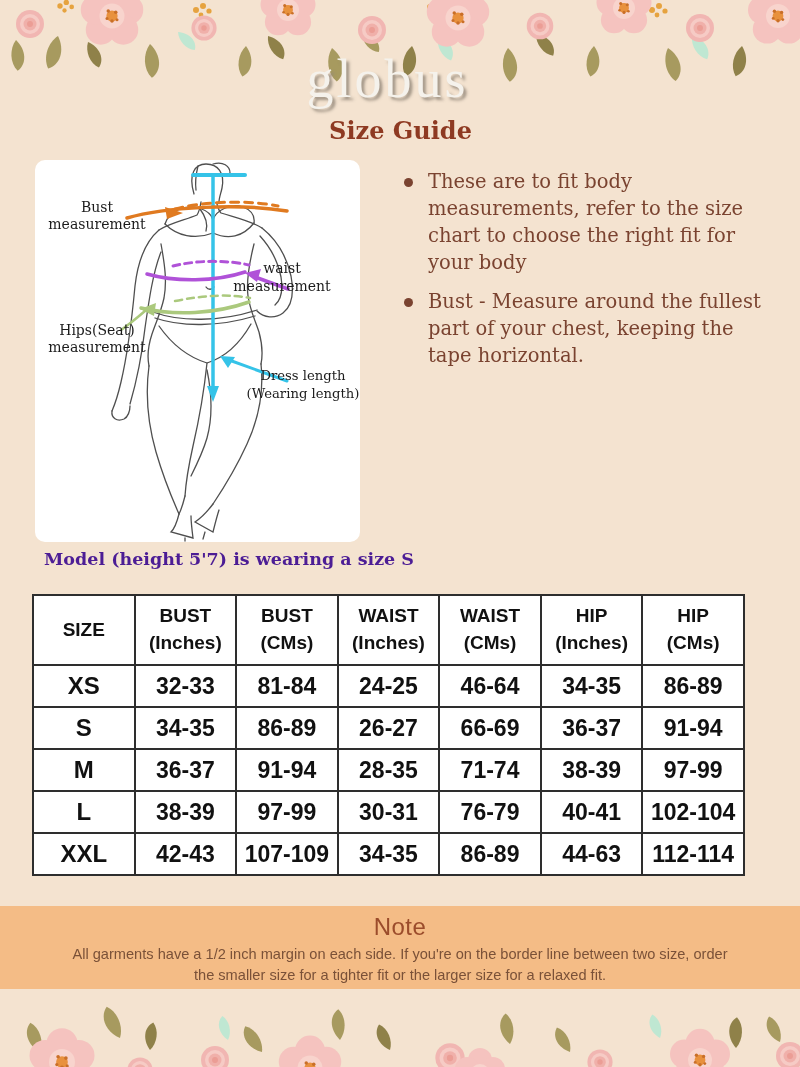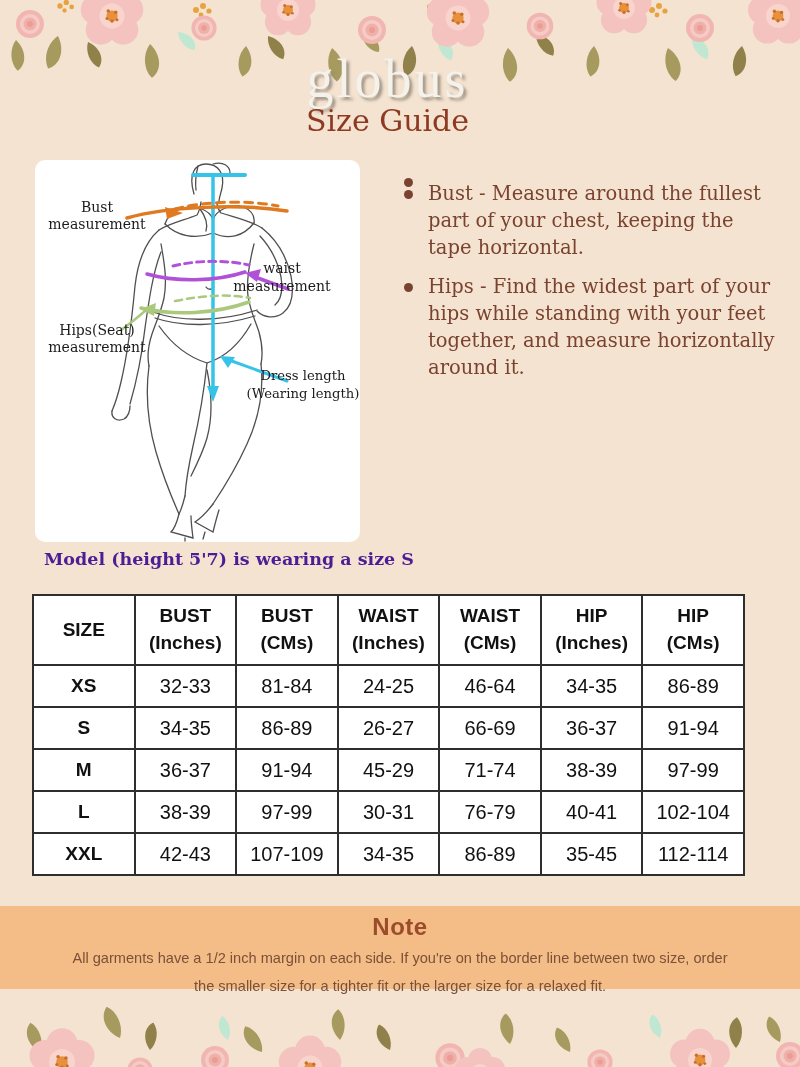--- a/index.html
+++ b/index.html
@@ -4,22 +4,22 @@
 <style>
   html,body { margin:0; padding:0; }
   body { width:800px; height:1067px; font-family:"Liberation Sans", sans-serif; }
   .page { position:relative; width:800px; height:1067px; background:var(--page-bg,#f4e3d0); overflow:hidden; }
 
   .floral-bg { position:absolute; left:0; top:0; width:800px; height:1067px; z-index:0; }
 
   .logo { position:absolute; left:0; top:48px; width:775px; text-align:center; z-index:1;
           font-family:Liberation Serif, serif; font-size:54px; letter-spacing:3px;
           color:#f5f2ec; text-shadow:3px 3px 3px rgba(148,136,122,.85); }
-  .size-guide { position:absolute; left:0; top:103px; width:775px; margin:0; text-align:center; z-index:1;
-          font-family:"DejaVu Serif", serif; font-weight:normal; font-size:30px; color:var(--heading,#8e3a22); }
+  .size-guide { position:absolute; left:0; top:103px; width:775px; margin:13px; text-align:center; z-index:1;
+          font-family:"DejaVu Serif", serif; font-weight:bold; font-size:24px; color:var(--heading,#8e3a22); }
 
   .diagram-card { position:absolute; left:35px; top:160px; width:325px; height:382px;
           background:#ffffff; border-radius:10px; z-index:1; overflow:hidden; }
   .diagram-card svg { display:block; width:325px; height:382px; }
   .sketch { stroke:#4f4f4f; stroke-width:1.3; fill:none; stroke-linecap:round; }
   .diag-label { font-family:"DejaVu Serif", serif; font-size:14px; fill:#1c1c1c; }
   .diag-label-sm { font-family:"DejaVu Serif", serif; font-size:13.2px; fill:#1c1c1c; }
 
   .bullets { position:absolute; left:398px; top:168px; width:378px; margin:0; padding:0;
           list-style:none; z-index:1; }
@@ -30,28 +30,28 @@
           border-radius:50%; background:var(--bullet-text,#7a4330); }
 
   .caption { position:absolute; left:44px; top:549px; z-index:1;
           font-family:"DejaVu Serif", serif; font-weight:bold; font-size:17.5px; color:#4c1d95; }
 
   .size-table { position:absolute; left:32px; top:594px; width:713px; z-index:1;
           border-collapse:collapse; table-layout:fixed; background:#ffffff; }
   .size-table th, .size-table td { border:2px solid #2e2e2e; text-align:center; vertical-align:middle;
           font-family:"Liberation Sans", sans-serif; color:#111; }
   .size-table thead th { height:66px; font-size:19px; font-weight:bold; line-height:1.4; }
-  .size-table tbody th { height:38px; font-size:19px; font-weight:bold; }
-  .size-table tbody td { height:38px; font-size:20px; font-weight:normal; }
+  .size-table tbody th { height:38px; font-size:24px; font-weight:bold; }
+  .size-table tbody td { height:38px; font-size:23px; font-weight:bold; }
 
   .note { position:absolute; left:0; top:906px; width:800px; height:83px; z-index:1;
           background:var(--note-bg,#f4bc86); text-align:center; }
-  .note-title { margin-top:7px; font-size:24px; font-weight:bold; letter-spacing:.5px;
+  .note-title { margin-top:7px; font-size:24px; font-weight:normal; letter-spacing:.5px;
           color:var(--note-title,#9b4c2b); }
-  .note-text { max-width:676px; margin:3px auto 0; font-size:14.6px; line-height:28px;
+  .note-text { max-width:676px; margin:3px auto 0; font-size:14.6px; line-height:21px;
           color:var(--note-text,#7a5138); }
 
   .leaf-olive { fill:var(--leaf-olive,#a79a5f); }
   .leaf-dark  { fill:#8f8149; }
   .leaf-mint  { fill:var(--leaf-mint,#bfe7d2); }
 </style>
 </head>
 <body>
 
 <div class="page">
@@ -224,32 +224,29 @@
       <text class="diag-label" text-anchor="middle" x="62" y="175">Hips(Seat)</text>
       <text class="diag-label" text-anchor="middle" x="62" y="192">measurement</text>
       <text class="diag-label-sm" text-anchor="middle" x="268" y="220">Dress length</text>
       <text class="diag-label-sm" text-anchor="middle" x="268" y="238">(Wearing length)</text>
     </svg>
   </div>
 
   <ul class="bullets" id="bullets">
   <li>
     <span class="dot"></span>
+    <span class="btext">These are to fit body measurements, refer to the size chart to choose the right fit for your body</span>
   </li>
 
   <li>
     <span class="dot"></span>
     <span class="btext">Bust - Measure around the fullest part of your chest, keeping the tape horizontal.</span>
   </li>
 
 
-  <li>
-    <span class="dot"></span>
-    <span class="btext">Hips - Find the widest part of your hips while standing with your feet together, and measure horizontally around it.</span>
-  </li>
 </ul>
 
   <div class="caption">Model (height 5'7) is wearing a size S</div>
 
   <table class="size-table">
     <thead>
       <tr id="header-row">
           <th>
             <div>SIZE</div>
           </th>
@@ -295,41 +292,41 @@
           <td>86-89</td>
           <td>26-27</td>
           <td>66-69</td>
           <td>36-37</td>
           <td>91-94</td>
         </tr>
         <tr>
           <th>M</th>
           <td>36-37</td>
           <td>91-94</td>
-          <td>45-29</td>
+          <td>28-35</td>
           <td>71-74</td>
           <td>38-39</td>
           <td>97-99</td>
         </tr>
         <tr>
           <th>L</th>
           <td>38-39</td>
           <td>97-99</td>
           <td>30-31</td>
           <td>76-79</td>
           <td>40-41</td>
           <td>102-104</td>
         </tr>
         <tr>
           <th>XXL</th>
           <td>42-43</td>
           <td>107-109</td>
           <td>34-35</td>
           <td>86-89</td>
-          <td>35-45</td>
+          <td>44-63</td>
           <td>112-114</td>
         </tr>
       </tbody>
   </table>
 
   <div class="note">
     <div class="note-title">Note</div>
     <div class="note-text">All garments have a 1/2 inch margin on each side. If you're on the border line between two size, order the smaller size for a tighter fit or the larger size for a relaxed fit.</div>
   </div>
 

